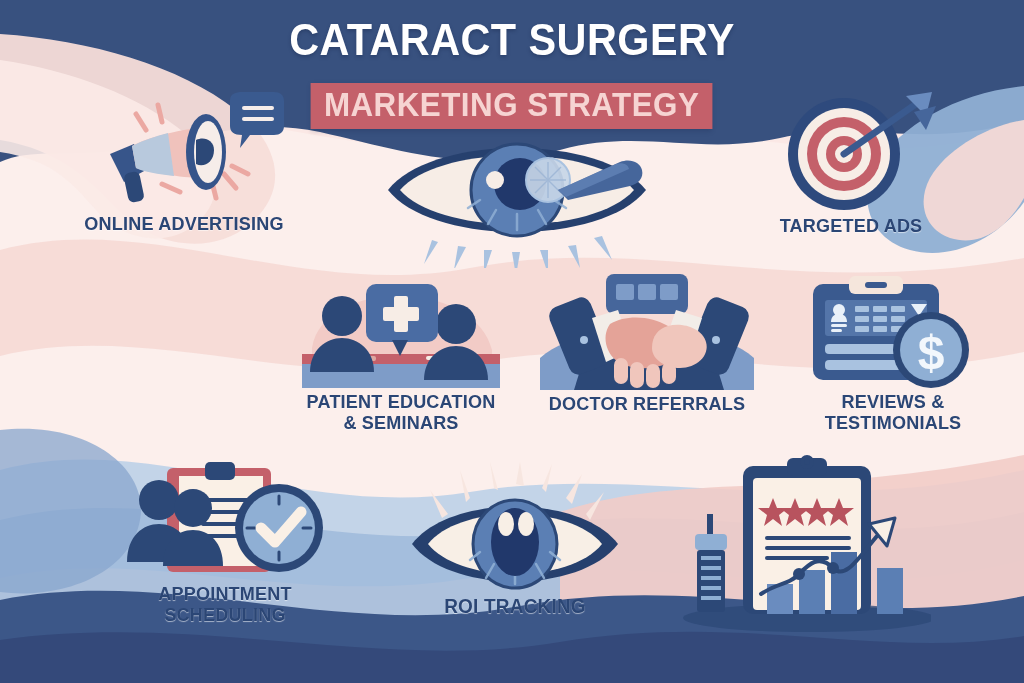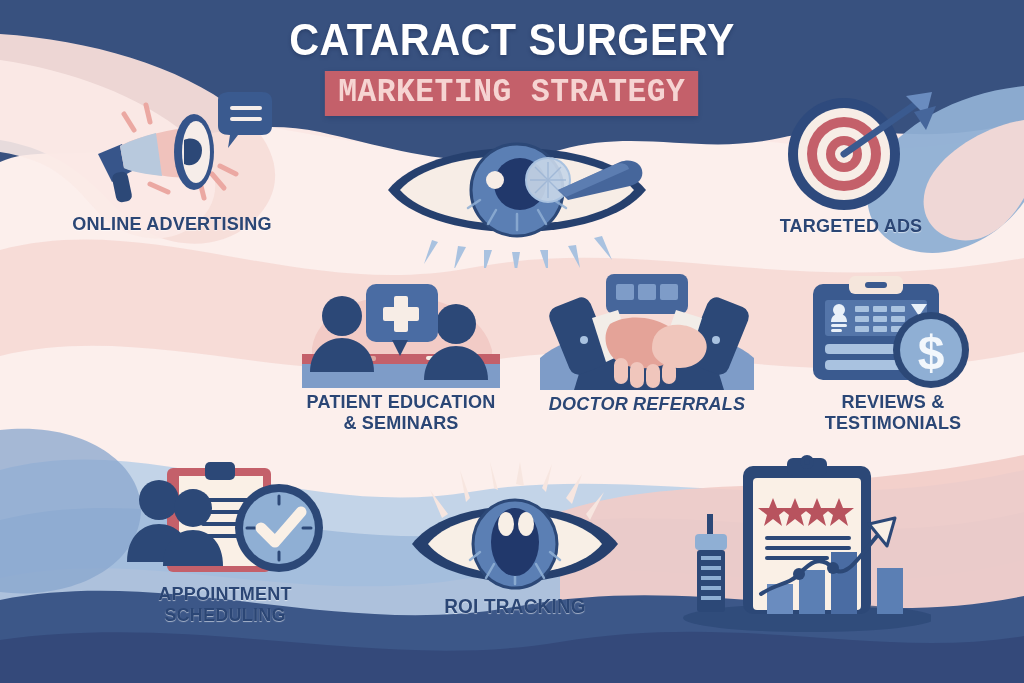--- a/index.html
+++ b/index.html
@@ -18,21 +18,21 @@
     position:absolute;left:0;right:0;top:18px;
     text-align:center;z-index:20;
   }
   #main-title{
     font-size:44px;font-weight:bold;color:#FFFFFF;
     letter-spacing:0.5px;line-height:1.02;
     text-shadow:0 2px 4px rgba(20,35,70,.35);
     font-stretch:condensed;
     transform:scaleX(.94);
   }
-  #sub-title-wrap{margin-top:8px;display:inline-block;font-family:Liberation Mono, monospace;}
+  #sub-title-wrap{margin-top:20px;display:inline-block;}
   #sub-title{
     display:inline-block;
     background:#C4606A;
     color:#F6D4D2;
     font-size:33px;font-weight:bold;
     padding:3px 14px 5px 14px;
     letter-spacing:0.5px;
     transform:scaleX(.95);
     box-shadow:0 2px 5px rgba(20,35,70,.25);
   }
@@ -93,21 +93,21 @@
     <path d="M1024,120 C986,126 946,150 930,178 C916,204 926,230 950,238 C982,248 1008,226 1024,198 Z" fill="#F6DAD6" opacity=".92"></path>
   </svg>
 
   <div id="title-block">
     <div id="main-title">CATARACT SURGERY</div>
     <div id="sub-title-wrap">
       <div id="sub-title">MARKETING STRATEGY</div>
     </div>
   </div>
 
-  <div class="item" style="left:32px;top:92px;width:280px;">
+  <div class="item" style="left:44px;top:92px;width:280px;">
     <svg class="icon" width="200" height="118" viewBox="0 0 200 118">
 
       <g stroke="#EBA8A2" stroke-width="5" stroke-linecap="round">
         <line x1="62" y1="38" x2="52" y2="22"></line>
         <line x1="78" y1="30" x2="74" y2="13"></line>
       </g>
       <g stroke="#EBA8A2" stroke-width="5" stroke-linecap="round">
         <line x1="140" y1="82" x2="152" y2="96"></line>
         <line x1="148" y1="74" x2="164" y2="82"></line>
         <line x1="128" y1="90" x2="132" y2="106"></line>
@@ -212,21 +212,21 @@
 
       <rect x="70" y="8" width="72" height="58" rx="10" fill="#4A6CA3"></rect>
       <path d="M96,64 L112,64 L104,80 Z" fill="#2C4877"></path>
       <rect x="98" y="20" width="14" height="36" rx="2" fill="#F7EDE6"></rect>
       <rect x="87" y="31" width="36" height="14" rx="2" fill="#F7EDE6"></rect>
     </svg>
     <div class="label">PATIENT EDUCATION
 &amp; SEMINARS</div>
   </div>
 
-  <div class="item" style="left:516px;top:272px;width:262px;font-style:italic;">
+  <div class="item" style="left:516px;top:272px;width:262px;">
     <svg class="icon" width="214" height="118" viewBox="0 0 214 118">
 
       <path d="M0,86 C22,66 54,62 78,70 L78,118 L0,118 Z" fill="#7E9CC8"></path>
       <path d="M214,86 C192,66 160,62 136,70 L136,118 L214,118 Z" fill="#7E9CC8"></path>
       <path d="M42,92 C62,74 96,70 118,80 L118,118 L34,118 Z" fill="#2C4877"></path>
       <path d="M176,92 C156,74 122,70 100,80 L100,118 L184,118 Z" fill="#2C4877"></path>
 
       <rect x="66" y="2" width="82" height="40" rx="8" fill="#46669B"></rect>
       <rect x="76" y="12" width="18" height="16" rx="2" fill="#7E9CC8"></rect>
       <rect x="98" y="12" width="18" height="16" rx="2" fill="#7E9CC8"></rect>

